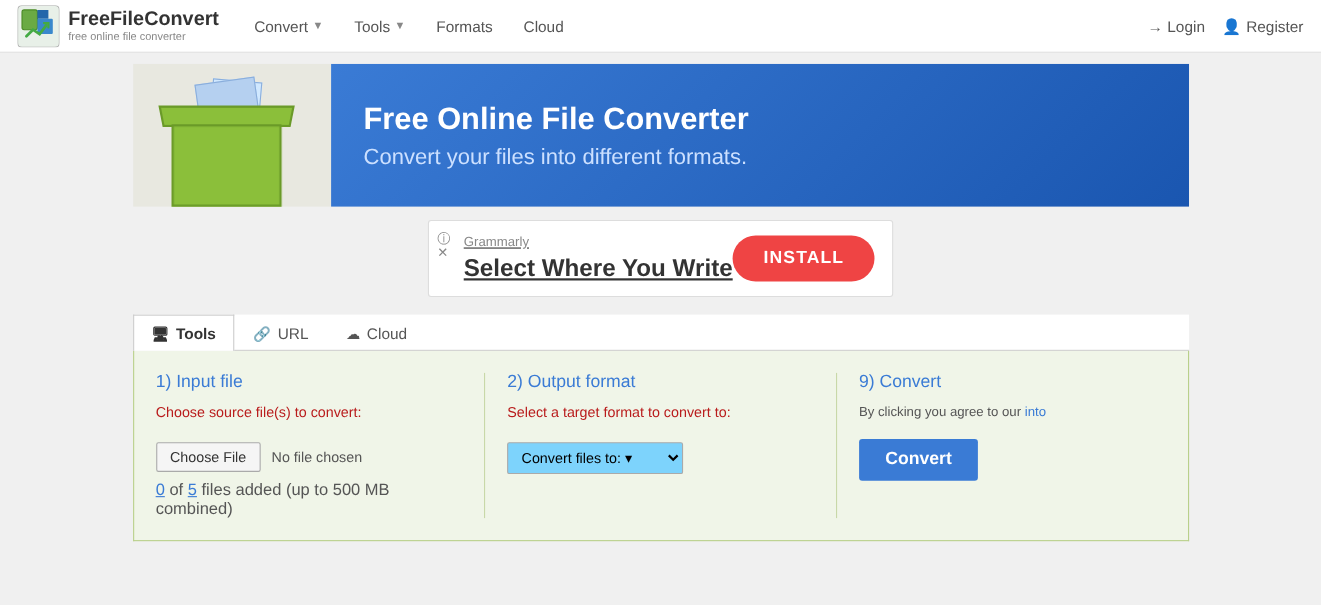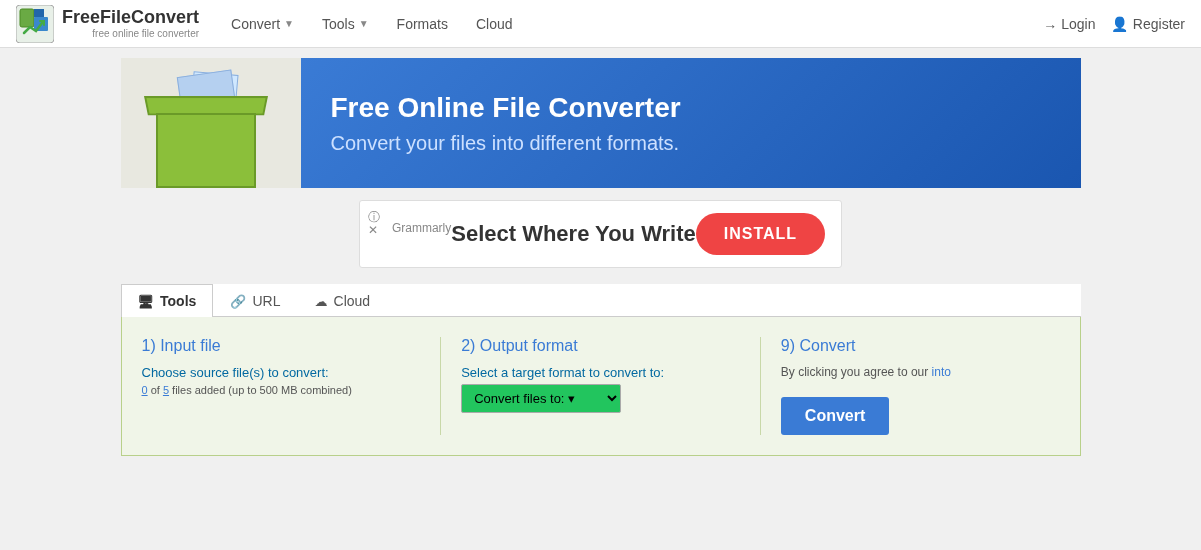--- a/index.html
+++ b/index.html
@@ -11,21 +11,20 @@
       border-bottom: 1px solid #ddd;
       display: flex;
       align-items: center;
       padding: 0 16px;
       height: 48px;
     }
     .navbar-brand {
       display: flex;
       align-items: center;
       margin-right: 20px;
-      text-align: right;
     }
     .brand-logo {
       width: 38px;
       height: 38px;
       margin-right: 8px;
     }
     .brand-text {
       display: flex;
       flex-direction: column;
       line-height: 1.1;
@@ -158,21 +157,22 @@
       border: 1px solid #ddd;
       border-radius: 3px;
       padding: 12px 16px;
       display: flex;
       align-items: center;
       justify-content: space-between;
       position: relative;
     }
     .ad-content {
       display: flex;
-      flex-direction: row;
+      flex-direction: column;
+      text-decoration: underline;
     }
     .ad-brand {
       font-size: 12px;
       color: #888;
       margin-bottom: 4px;
     }
     .ad-headline {
       font-size: 22px;
       font-weight: bold;
       color: #333;
@@ -253,22 +253,22 @@
       border-right: none;
       padding-right: 0;
     }
     .section-title {
       font-size: 16px;
       color: #3a7bd5;
       font-weight: normal;
       margin-bottom: 10px;
     }
     .section-label {
-      color: #0369a1;
-      margin-bottom: 4px;
+      color: #b91c1c;
+      margin-bottom: 20px;
       font-size: 13px;
     }
     .file-input-row {
       display: flex;
       align-items: center;
       gap: 10px;
       margin-bottom: 8px;
     }
     .choose-file-btn {
       background: #f5f5f5;
@@ -277,31 +277,31 @@
       padding: 5px 12px;
       font-size: 13px;
       cursor: pointer;
       color: #333;
     }
     .no-file-text {
       color: #555;
       font-size: 13px;
     }
     .file-limit-text {
-      font-size: 11px;
+      font-size: 15px;
       color: #3a7bd5;
     }
     .file-limit-text span { color: #555; }
 
     .format-select {
       padding: 5px 8px;
       border: 1px solid #aaa;
       border-radius: 2px;
       font-size: 13px;
-      background: #22c55e;
+      background: #7dd3fc;
       cursor: pointer;
       min-width: 160px;
     }
 
     .convert-btn {
       background: #3a7bd5;
       color: #fff;
       border: none;
       border-radius: 3px;
       padding: 10px 24px;
@@ -420,20 +420,24 @@
         <span style="font-size:13px;">☁</span>
         <span>Cloud</span>
       </div>
     </div>
 
     <div class="converter-panel">
 
       <div class="converter-section">
         <div class="section-title">1) Input file</div>
         <div class="section-label">Choose source file(s) to convert:</div>
+        <div class="file-input-row">
+          <button class="choose-file-btn">Choose File</button>
+          <span class="no-file-text">No file chosen</span>
+        </div>
         <div class="file-limit-text">
           <span style="color:#3a7bd5; text-decoration:underline;">0</span>
           <span> of </span>
           <span style="color:#3a7bd5; text-decoration:underline;">5</span>
           <span> files added (up to 500 MB combined)</span>
         </div>
       </div>
 
       <div class="converter-section">
         <div class="section-title">2) Output format</div>

